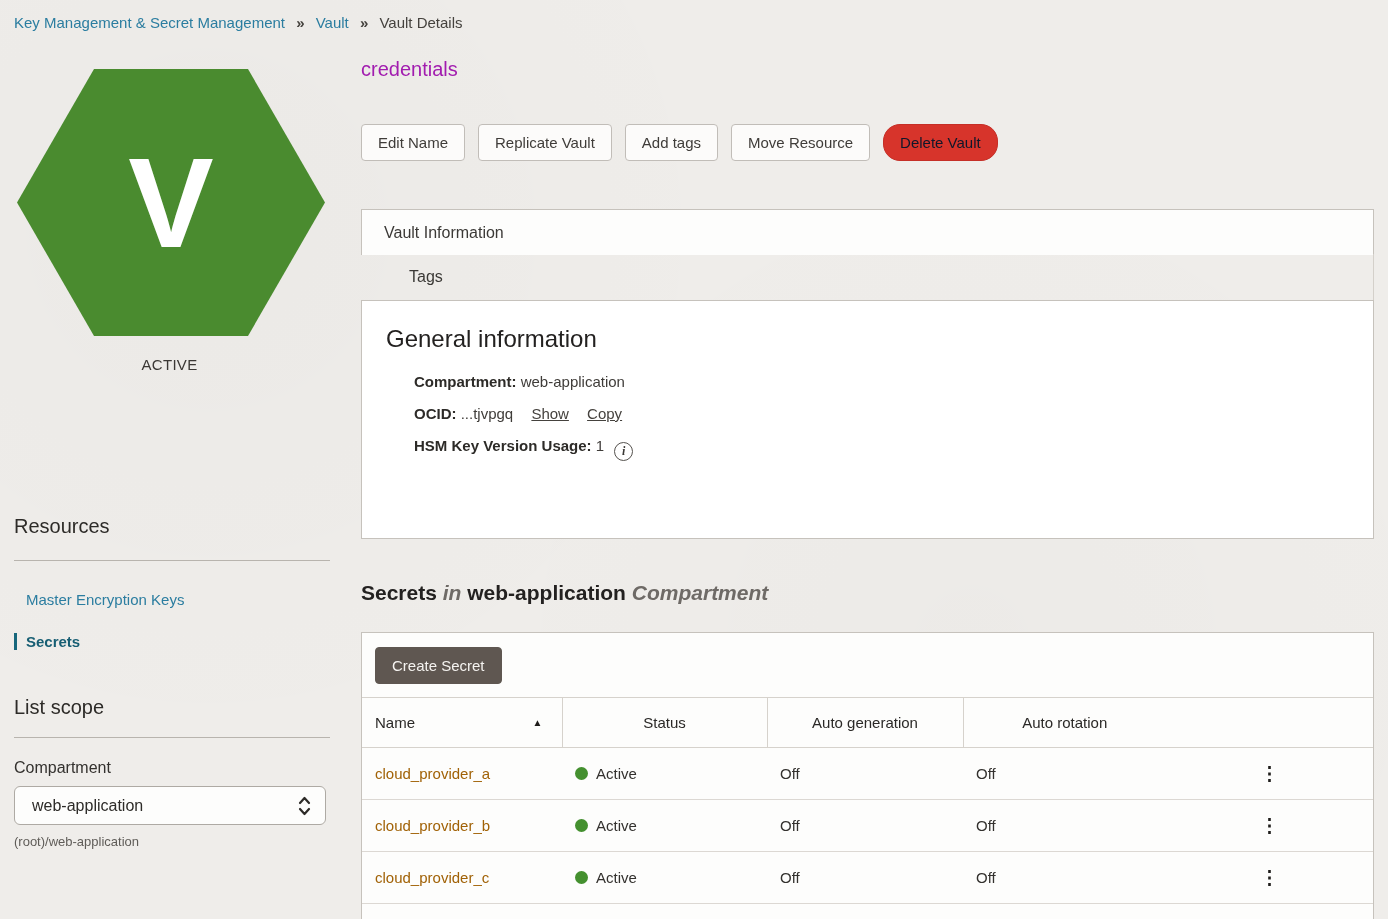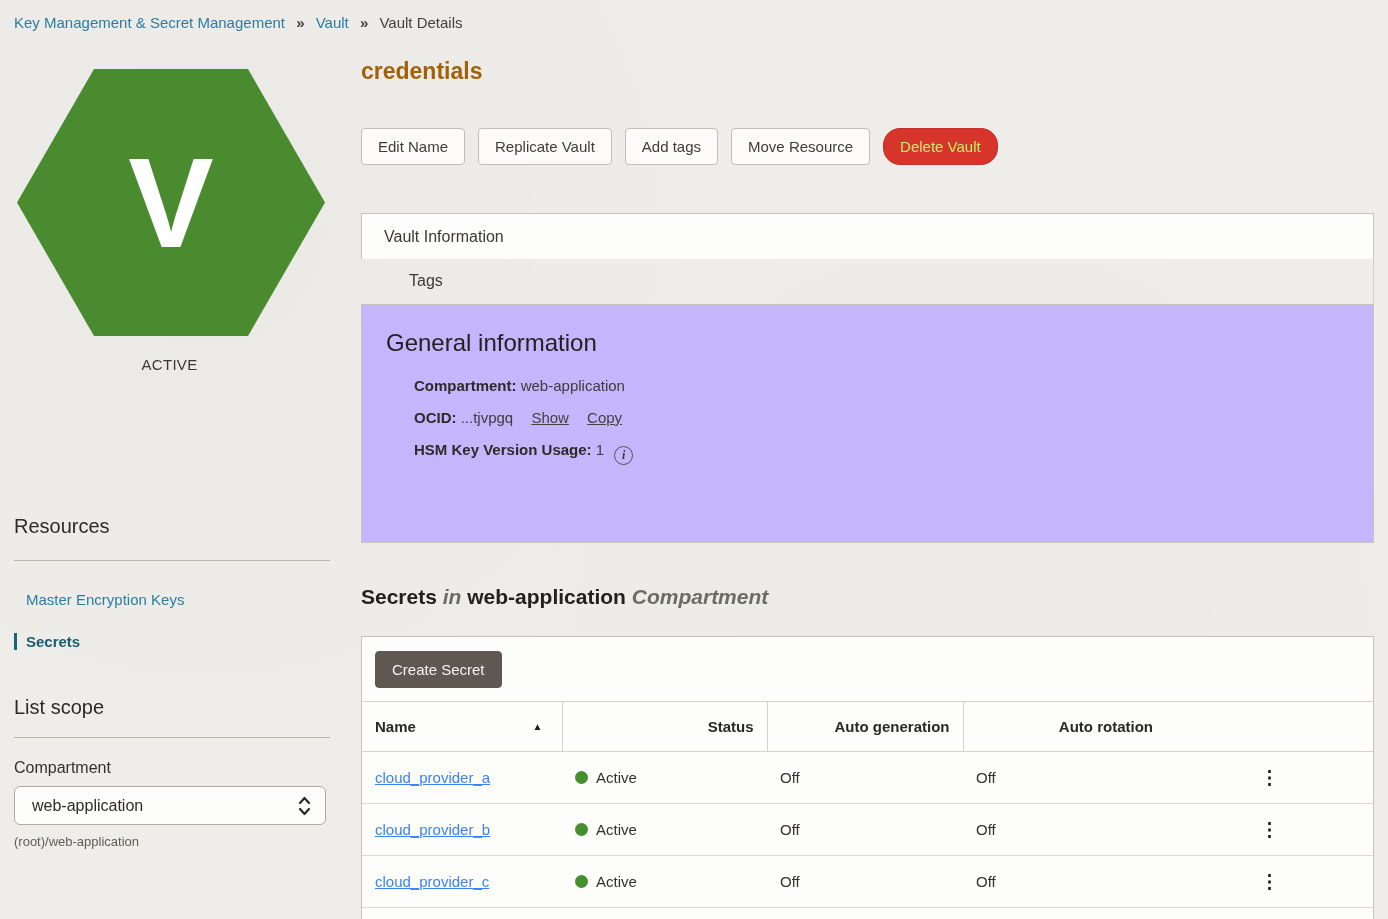--- a/index.html
+++ b/index.html
@@ -53,41 +53,41 @@
   .scope-label { display: block; margin-top: 21px; font-size: 16px; color: #33312e; }
   .select-box {
     margin-top: 9px; width: 312px; height: 39px;
     background: #fdfdfc; border: 1px solid #aeaaa4; border-radius: 6px;
     display: flex; align-items: center; justify-content: space-between;
     padding: 0 14px 0 17px; font-size: 16px; color: #2d2b28; cursor: pointer;
   }
   .scope-helper { margin-top: 9px; font-size: 13px; color: #5f5c58; }
 
   
-  .page-title { margin-top: 21px; font-size: 23px; font-weight: 700; color: #a16207; }
+  .page-title { margin-top: 21px; font-size: 20px; font-weight: 400; color: #a21caf; }
   .actions-row { margin-top: 43px; display: flex; gap: 13px; }
   .btn {
     font-family: "Liberation Sans", sans-serif;
     font-size: 15px; padding: 0 16px; height: 37px;
     border-radius: 4px; cursor: pointer;
     background: #fcfbfa; border: 1px solid #c1bdb8; color: #3f3c39;
   }
-  .btn.danger { background: #d7342b; border-color: #c52f27; color: #bef264; border-radius: 17px; }
+  .btn.danger { background: #d7342b; border-color: #c52f27; color: #0f172a; border-radius: 17px; }
   .btn.dark { background: #5f5751; border-color: #5f5751; color: #f5f3f0; }
 
   
   .tabs { display: flex; margin-top: 48px; position: relative; z-index: 2; flex-direction: column; }
   .tab { height: 46px; line-height: 46px; font-size: 16px; color: #3b3936; cursor: pointer; }
   .tab.active {
     background: #fdfdfc; border: 1px solid #c6c2bc; border-bottom: none;
     padding: 0 22px; margin-bottom: -1px;
   }
   .tab.inactive { padding: 0 48px; border-right: 1px solid #d4d0ca; }
   .panel {
-    background: #c4b5fd; border: 1px solid #c6c2bc;
+    background: #ffffff; border: 1px solid #c6c2bc;
     padding: 24px 24px 56px 24px; min-height: 239px;
   }
   .panel h2 { font-size: 24px; font-weight: 400; color: #232120; margin-bottom: 20px; }
   .info-row { margin-top: 15px; font-size: 15px; color: #3f3c39; }
   .info-row b { color: #2d2b28; margin-left: 28px; }
   .ulink { color: #45423e; text-decoration: underline; margin-left: 14px; }
   .info-icon {
     display: inline-flex; align-items: center; justify-content: center;
     width: 19px; height: 19px; border: 1px solid #55524e; border-radius: 50%;
     font-size: 12px; margin-left: 6px; vertical-align: -4px; cursor: pointer;
@@ -95,31 +95,31 @@
   }
 
   
   .secrets-heading { margin-top: 42px; font-size: 21px; font-weight: 700; color: #232120; }
   .secrets-heading em { color: #6e6a66; }
   .table-panel { margin-top: 27px; background: #fdfdfc; border: 1px solid #c6c2bc; }
   .table-toolbar { padding: 14px 13px 13px 13px; }
 
   table.secrets { width: 100%; border-collapse: collapse; font-size: 15px; }
   table.secrets th {
-    text-align: right; font-weight: 700; color: #2b2927;
+    text-align: center; font-weight: 400; color: #2b2927;
     padding: 16px 13px; border-top: 1px solid #d6d2cc; border-bottom: 1px solid #d6d2cc;
     border-right: 1px solid #d6d2cc;
   }
   table.secrets th:nth-child(4), table.secrets th:nth-child(5) { border-right: none; }
   th.col-name { width: 200px; } th.col-status { width: 205px; }
   th.col-gen { width: 196px; } th.col-rot { width: 203px; }
   .th-flex { display: flex; align-items: center; justify-content: space-between; }
   .sort-arrow { font-size: 10px; color: #1e1c1a; margin-right: 6px; }
   table.secrets td { padding: 16px 13px; border-bottom: 1px solid #dcd8d3; color: #33312e; }
-  .row-link { color: #3b82f6; text-decoration: underline; }
+  .row-link { color: #a16207; }
   .status-dot {
     display: inline-block; width: 13px; height: 13px; border-radius: 50%;
     background: #44902f; margin-right: 8px; vertical-align: -1px;
   }
   .kebab-cell { text-align: center; }
   .kebab { font-size: 19px; font-weight: 700; color: #1e1c1a; cursor: pointer; letter-spacing: 0; line-height: 1; }
 
   .table-footer {
     display: flex; justify-content: flex-end; align-items: center;
     padding: 15px 18px; font-size: 15px; color: #3b3936;

